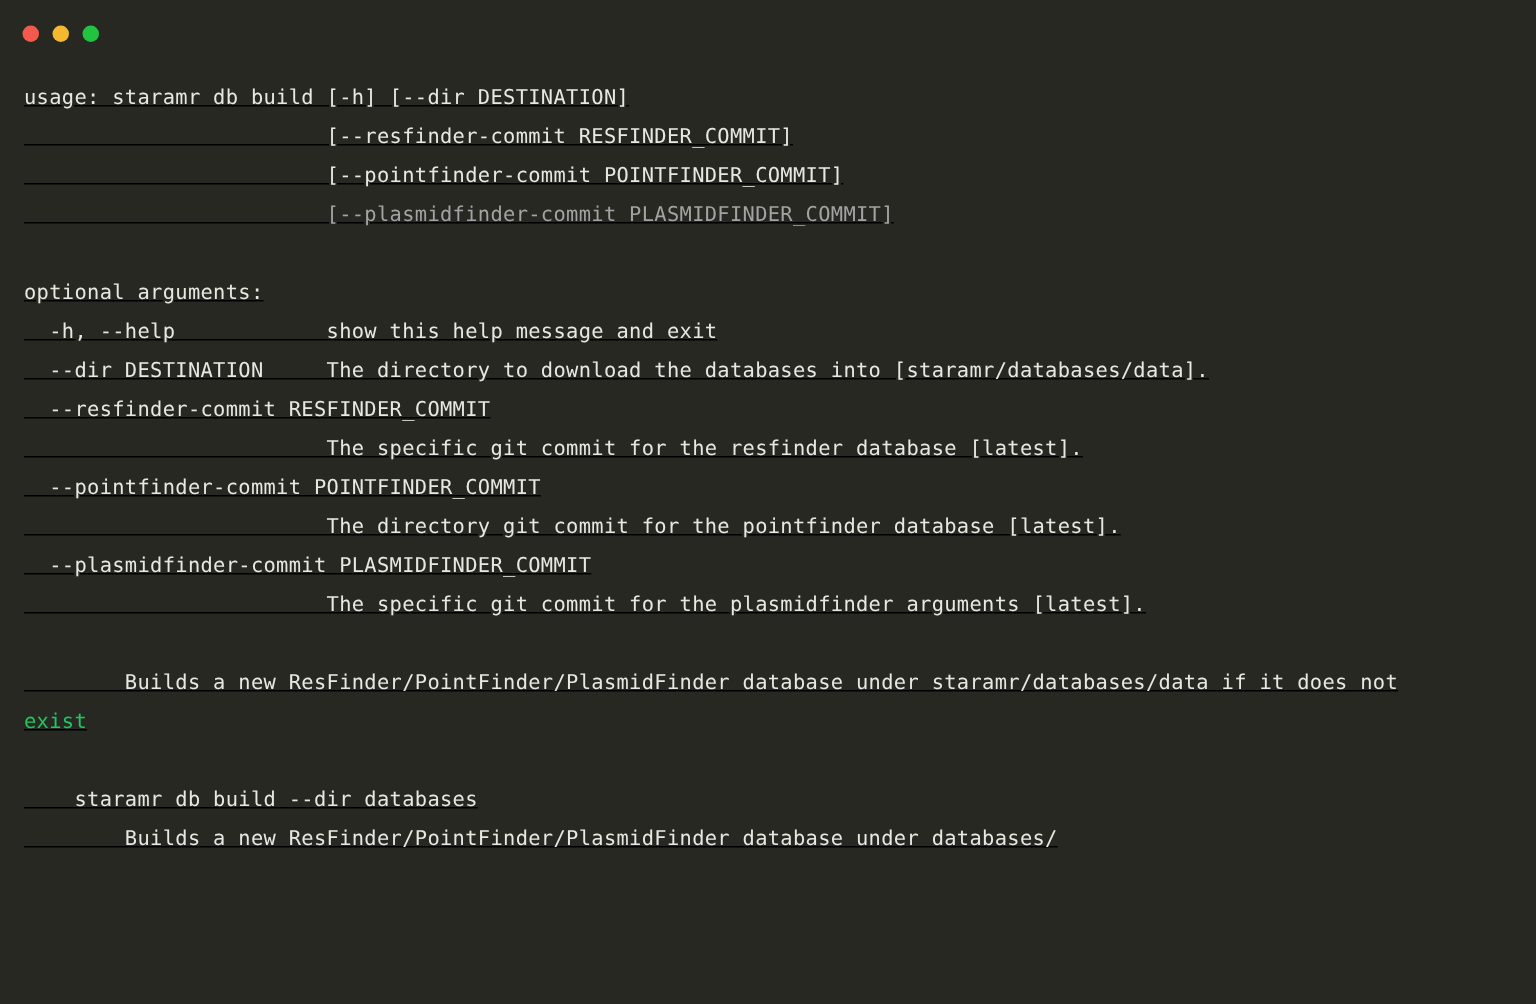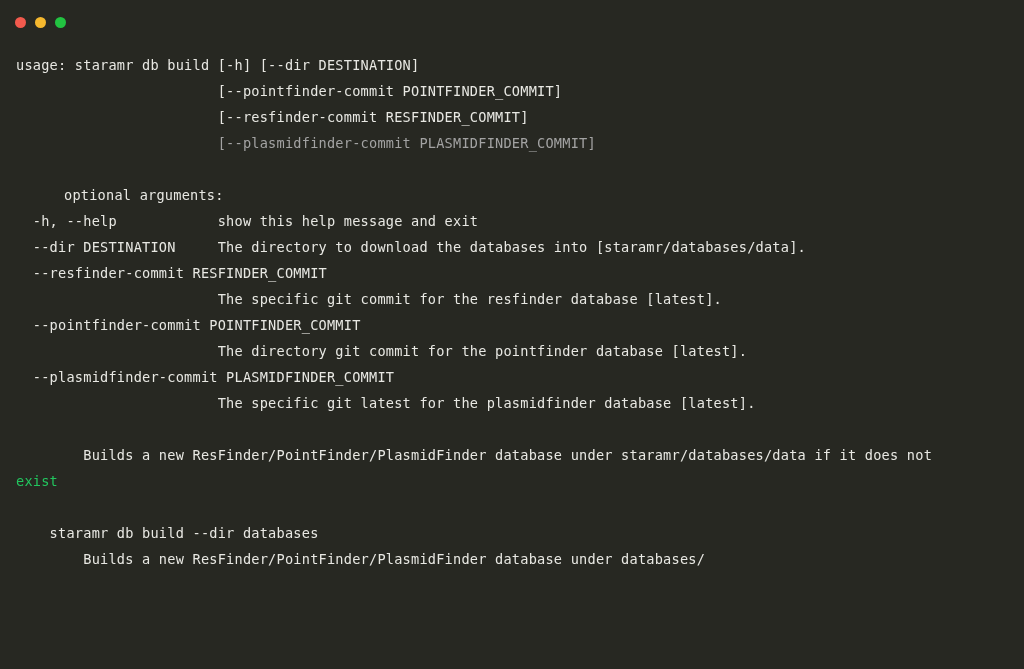--- a/index.html
+++ b/index.html
@@ -40,20 +40,21 @@
     display: inline-block;
   }
   #terminal-body {
     position: absolute;
     top: 44px;
     left: 0;
     width: 853px;
     height: 625px;
     padding: 8px 0 0 16px;
     box-sizing: border-box;
+    text-decoration: underline;
   }
   .term-line {
     display: block;
     height: 26px;
     line-height: 26px;
     font-size: 13.6px;
     color: #e8e8e3;
     white-space: pre;
     letter-spacing: 0.22px;
     font-family: "DejaVu Sans Mono", "Liberation Mono", monospace;
@@ -68,33 +69,33 @@
 <div id="terminal-window" style="background: rgb(39, 40, 34);">
 
   <div id="titlebar">
     <span class="traffic-dot" title="Close" style="background: rgb(242, 90, 77);"></span>
     <span class="traffic-dot" title="Minimize" style="background: rgb(245, 184, 46);"></span>
     <span class="traffic-dot" title="Maximize" style="background: rgb(34, 195, 65);"></span>
   </div>
 
   <div id="terminal-body">
       <span class="term-line" style="color: rgb(232, 232, 227);">usage: staramr db build [-h] [--dir DESTINATION]</span>
+      <span class="term-line" style="color: rgb(232, 232, 227);">                        [--resfinder-commit RESFINDER_COMMIT]</span>
       <span class="term-line" style="color: rgb(232, 232, 227);">                        [--pointfinder-commit POINTFINDER_COMMIT]</span>
-      <span class="term-line" style="color: rgb(232, 232, 227);">                        [--resfinder-commit RESFINDER_COMMIT]</span>
       <span class="term-line" style="color: #a3a3a3;">                        [--plasmidfinder-commit PLASMIDFINDER_COMMIT]</span>
       <span class="term-line blank" style="color: rgb(232, 232, 227);"></span>
-      <span class="term-line" style="color: rgb(232, 232, 227); margin-left: 48px;">optional arguments:</span>
+      <span class="term-line" style="color: rgb(232, 232, 227);">optional arguments:</span>
       <span class="term-line" style="color: rgb(232, 232, 227);">  -h, --help            show this help message and exit</span>
       <span class="term-line" style="color: rgb(232, 232, 227);">  --dir DESTINATION     The directory to download the databases into [staramr/databases/data].</span>
       <span class="term-line" style="color: rgb(232, 232, 227);">  --resfinder-commit RESFINDER_COMMIT</span>
       <span class="term-line" style="color: rgb(232, 232, 227);">                        The specific git commit for the resfinder database [latest].</span>
       <span class="term-line" style="color: rgb(232, 232, 227);">  --pointfinder-commit POINTFINDER_COMMIT</span>
       <span class="term-line" style="color: rgb(232, 232, 227);">                        The directory git commit for the pointfinder database [latest].</span>
       <span class="term-line" style="color: rgb(232, 232, 227);">  --plasmidfinder-commit PLASMIDFINDER_COMMIT</span>
-      <span class="term-line" style="color: rgb(232, 232, 227);">                        The specific git latest for the plasmidfinder database [latest].</span>
+      <span class="term-line" style="color: rgb(232, 232, 227);">                        The specific git commit for the plasmidfinder arguments [latest].</span>
       <span class="term-line blank" style="color: rgb(232, 232, 227);"></span>
       <span class="term-line" style="color: rgb(232, 232, 227);">        Builds a new ResFinder/PointFinder/PlasmidFinder database under staramr/databases/data if it does not</span>
       <span class="term-line" style="color: #22c55e;">exist</span>
       <span class="term-line blank" style="color: rgb(232, 232, 227);"></span>
       <span class="term-line" style="color: rgb(232, 232, 227);">    staramr db build --dir databases</span>
       <span class="term-line" style="color: rgb(232, 232, 227);">        Builds a new ResFinder/PointFinder/PlasmidFinder database under databases/</span>
     </div>
 
 </div>
 

